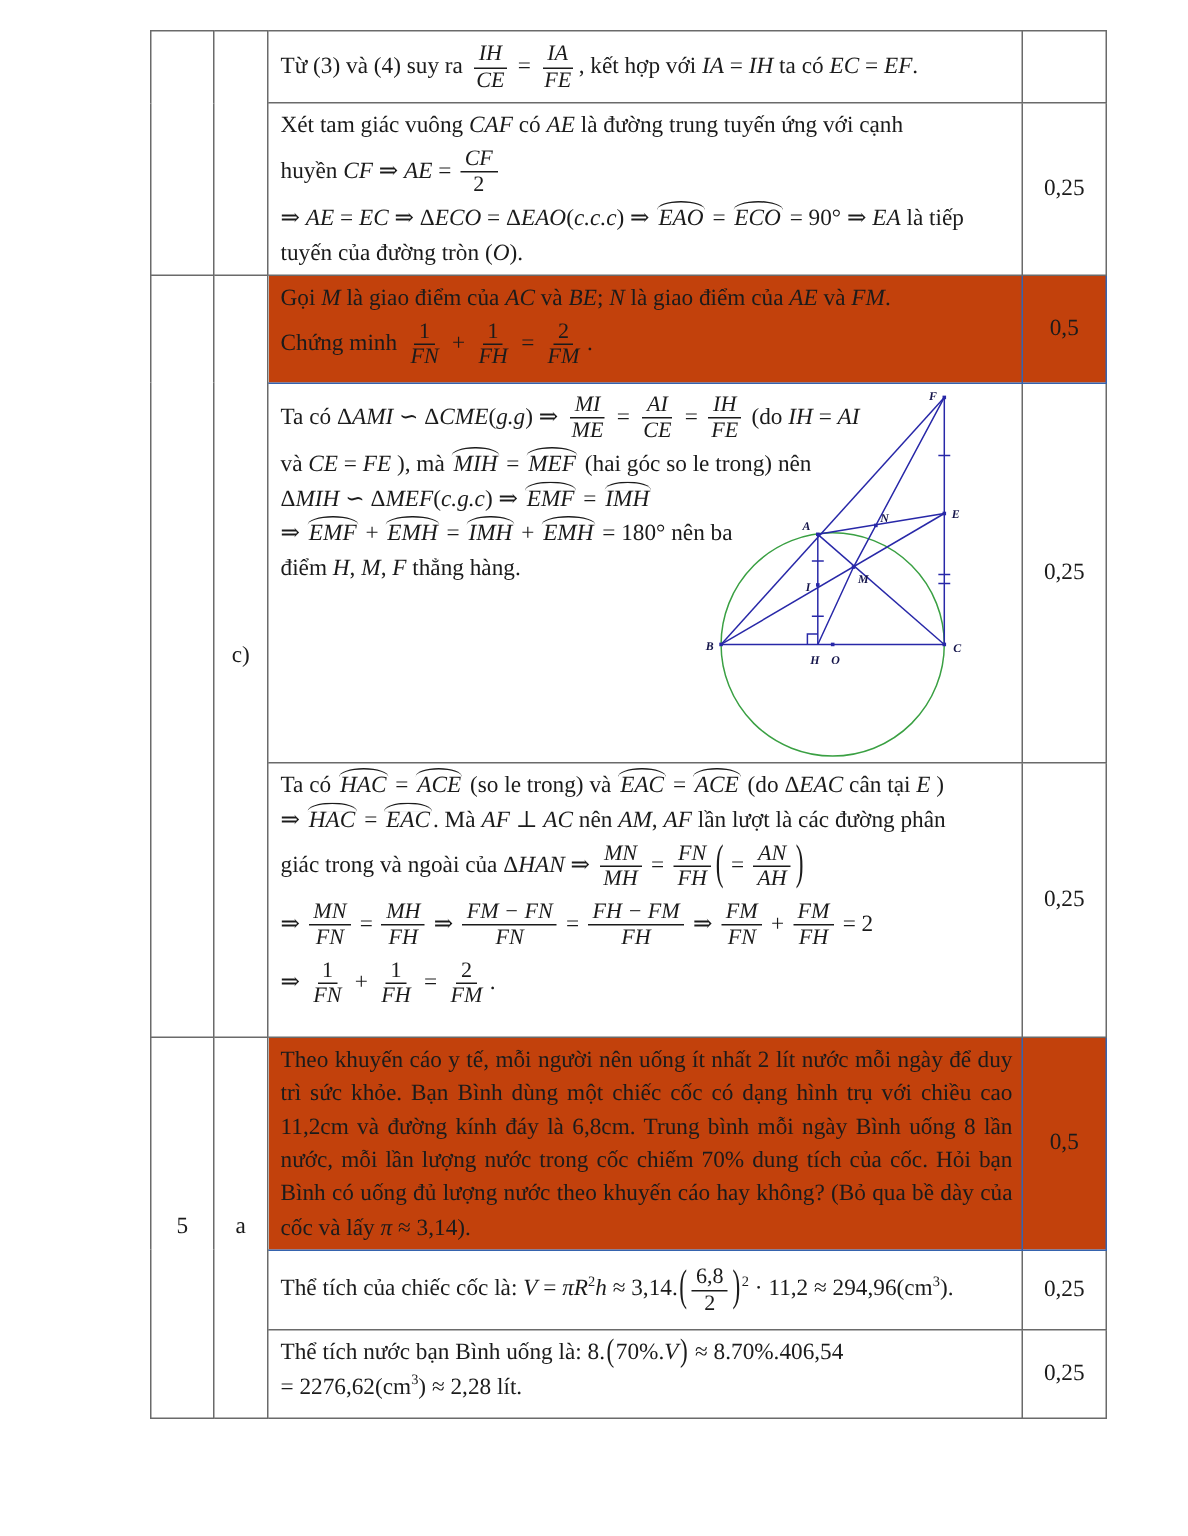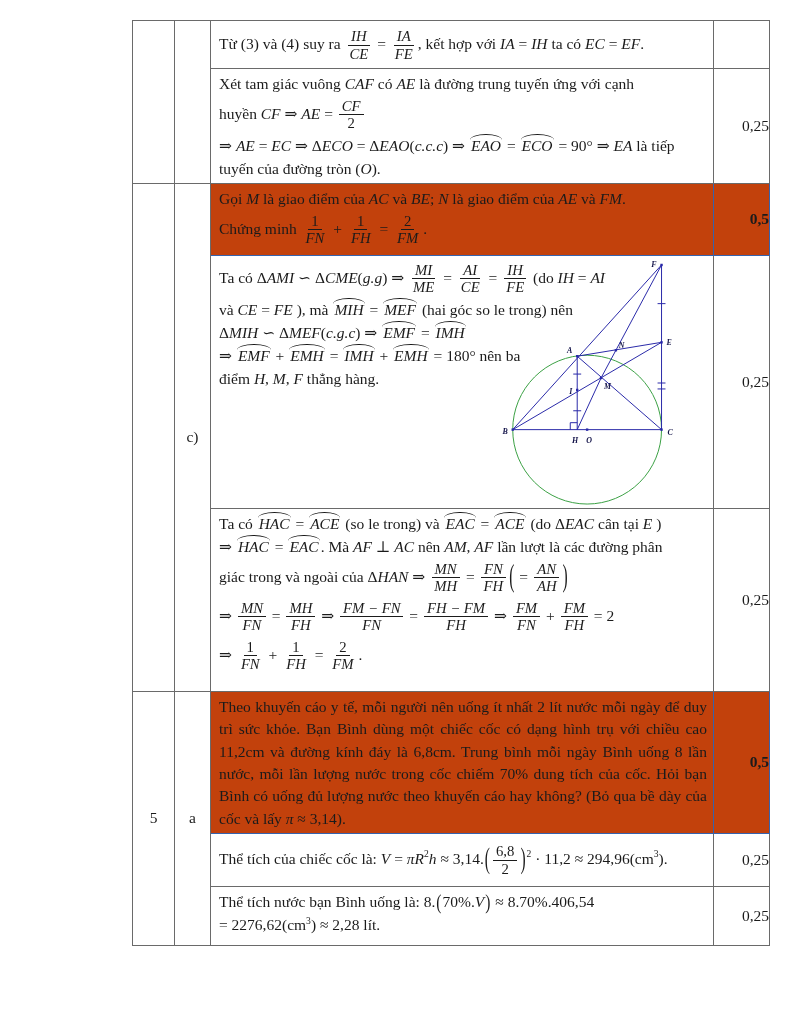--- a/index.html
+++ b/index.html
@@ -3,32 +3,32 @@
 <meta charset="utf-8">
 <style>
   html,body{margin:0;padding:0;}
   body{
     width:792px;height:1024px;position:relative;background:#ffffff;
     font-family:"Liberation Serif","DejaVu Serif",serif;
     color:#1b1b1b;-webkit-font-smoothing:antialiased;
   }
   table.answer{
     position:absolute;left:100px;top:20px;width:637px;
-    border-collapse:collapse;table-layout:fixed;margin-left:32px;
+    border-collapse:collapse;table-layout:fixed;
   }
   td{
     border:1px solid #6a6a6a;vertical-align:top;
     font-size:15.5px;overflow:hidden;
   }
   td.cnt{padding:3px 6px 2px 8px;}
   td.c1,td.c2{text-align:center;vertical-align:middle;padding:0;}
-  td.pts{text-align:right;vertical-align:middle;padding:0;}
+  td.pts{text-align:center;vertical-align:middle;padding:0;}
   td.mid{vertical-align:middle;}
   td.blue{background:#c2410c;border-color:#3563ae;}
-  .bold{font-weight:bold;}
+  .bold{font-weight:normal;}
   .line{line-height:1.42;margin:1px 0;white-space:nowrap;}
   .para .line{white-space:normal;text-align:justify;line-height:1.44;}
   .seg-m{font-style:italic;}
   sup{font-size:0.62em;line-height:0;}
   .frac{
     display:inline-flex;flex-direction:column;align-items:center;
     vertical-align:middle;margin:2px 2px;line-height:1.12;font-size:0.95em;
   }
   .fr-t{border-bottom:1.2px solid #1b1b1b;padding:0 3px;}
   .fr-b{padding:0 3px;}

